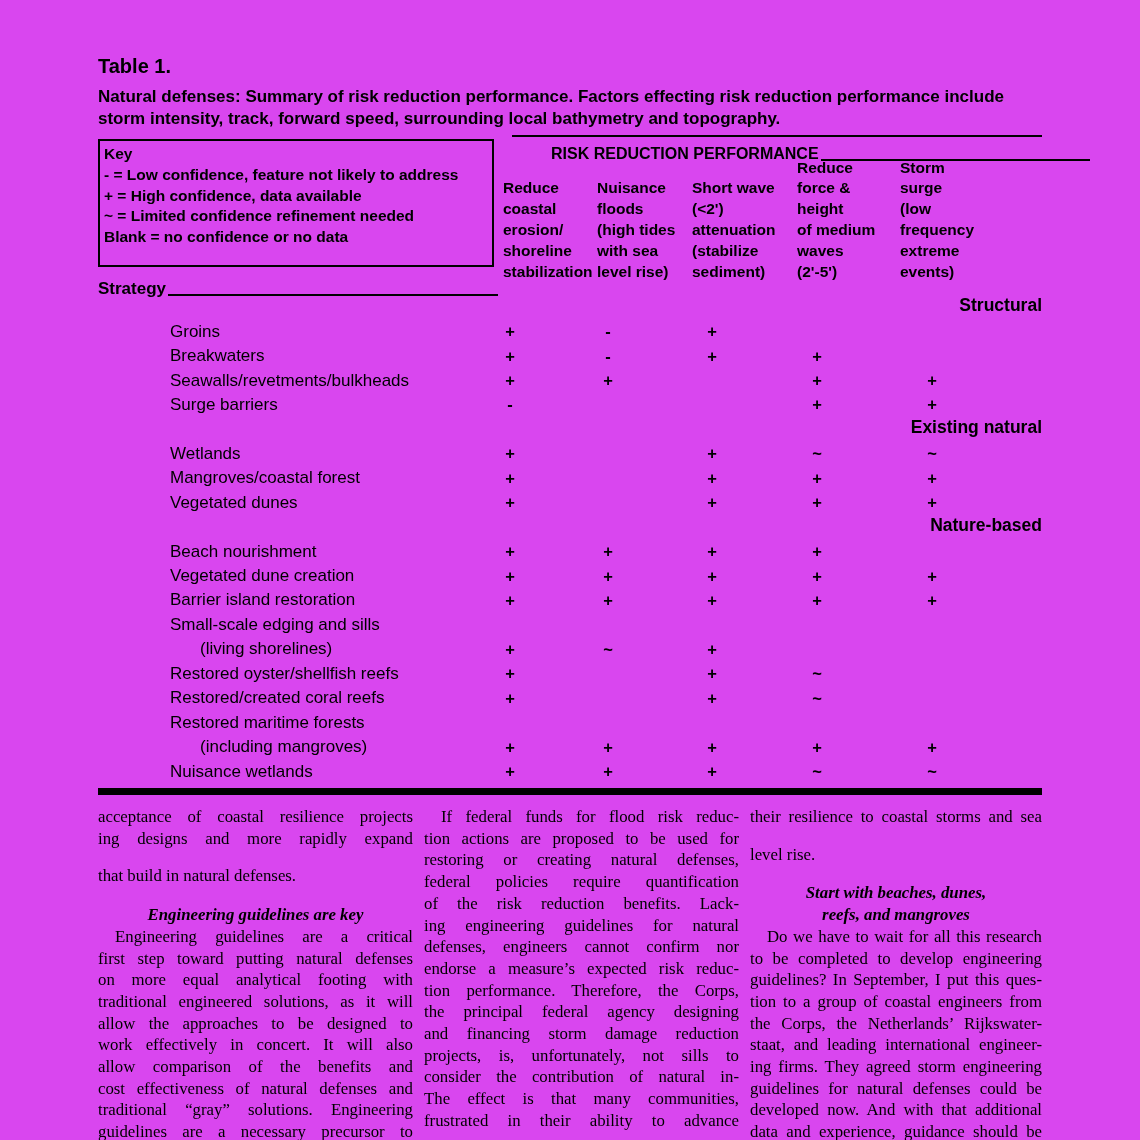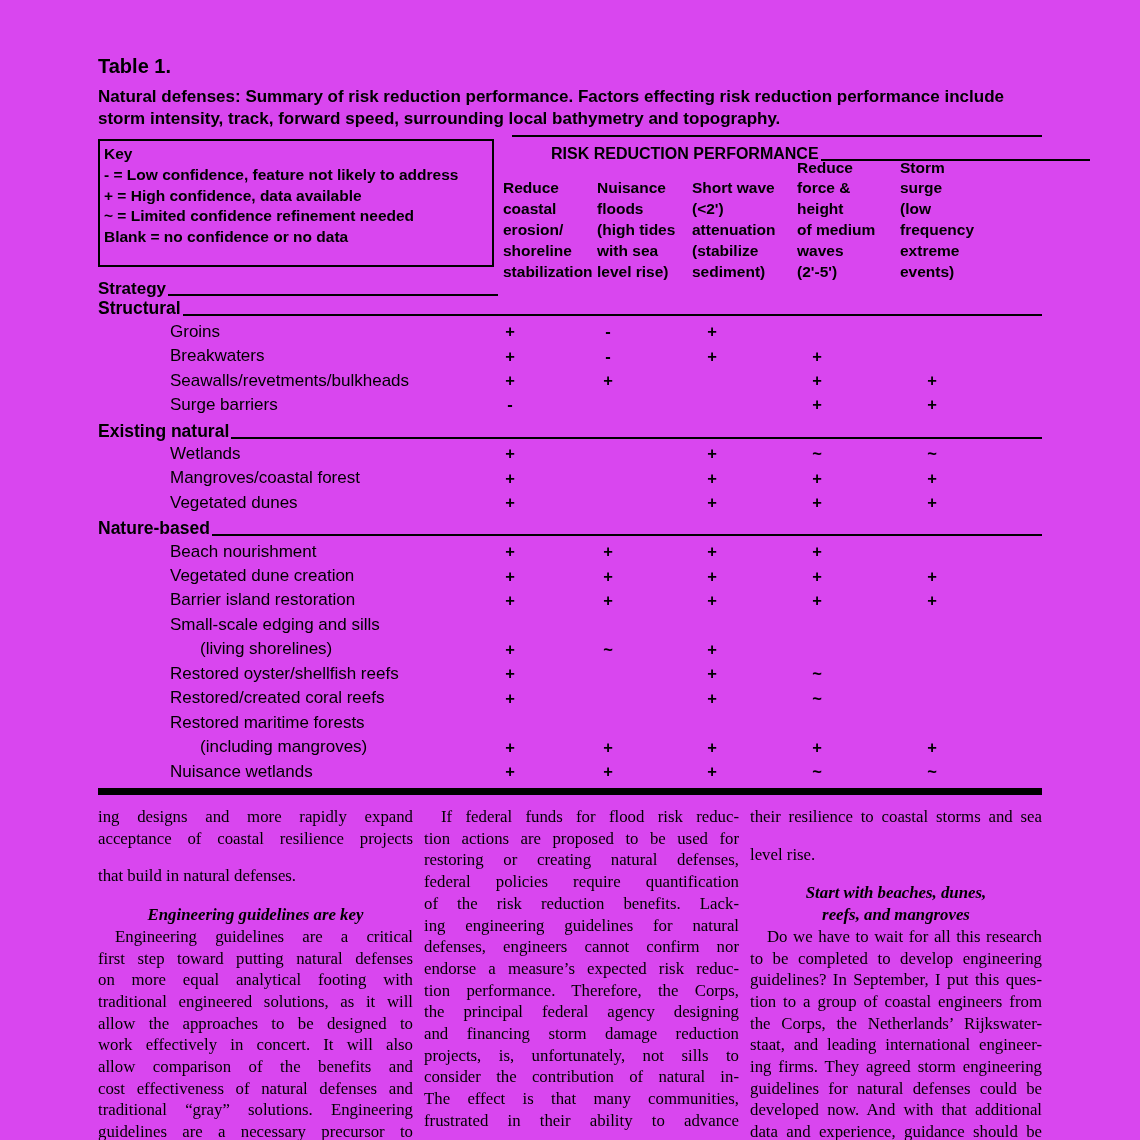--- a/index.html
+++ b/index.html
@@ -15,21 +15,21 @@
   .toprule{position:absolute;left:512px;top:135px;width:530px;border-top:2px solid #000;}
   .riskhdr{position:absolute;left:503px;top:145px;width:539px;display:flex;font-size:16px;font-weight:bold;margin-left:48px;}
   .riskhdr .fill{flex:1;border-bottom:2px solid #000;margin-bottom:2px;margin-left:2px;}
   .hdrcols{position:absolute;left:98px;top:165px;width:944px;height:127px;}
   .hcol{position:absolute;bottom:9px;font-size:15.5px;font-weight:bold;line-height:20.9px;white-space:nowrap;}
   .hcol.h1{left:405px}.hcol.h2{left:499px}.hcol.h3{left:594px}.hcol.h4{left:699px}.hcol.h5{left:802px}
   .strategy{position:absolute;left:98px;top:279px;width:400px;display:flex;font-size:17px;font-weight:bold;}
   .strategy .fill{flex:1;border-bottom:2px solid #000;margin-bottom:3px;margin-left:2px;}
   
   .tbody{position:absolute;left:98px;top:295px;width:944px;}
-  .sec{display:flex;height:24.45px;font-size:17.5px;font-weight:bold;align-items:flex-end;}
+  .sec{display:flex;height:24.45px;font-size:17.5px;font-weight:bold;align-items:flex-end;flex-direction:column;}
   .sec .fill{flex:1;border-bottom:2px solid #000;margin-bottom:3px;margin-left:2px;}
   .trow{display:grid;grid-template-columns:372px 80px 116px 92px 118px 112px;height:24.45px;
         font-size:17px;align-items:center;}
   .tlabel{padding-left:72px;white-space:nowrap;}
   .tlabel.i2{padding-left:102px;}
   .sym{text-align:center;font-weight:bold;font-size:16.5px;}
   
   .thickbar{position:absolute;left:98px;top:788px;width:944px;height:7px;background:#000;}
   
   .article{position:absolute;left:98px;top:806px;width:944px;height:334px;overflow:hidden;
@@ -258,22 +258,22 @@
         <div class="sym">+</div>
         <div class="sym">~</div>
         <div class="sym">~</div>
       </div>
     </div>
 
   <div class="thickbar"></div>
 
   <div class="article" id="article">
       <div class="acol">
+        <div class="aline">acceptance of coastal resilience projects</div>
         <div class="aline">ing designs and more rapidly expand</div>
-        <div class="aline">acceptance of coastal resilience projects</div>
         <div class="aline last">that build in natural defenses.</div>
         <div class="ah">
           <div>Engineering guidelines are key</div>
         </div>
         <div class="aline find">Engineering guidelines are a critical</div>
         <div class="aline">first step toward putting natural defenses</div>
         <div class="aline">on more equal analytical footing with</div>
         <div class="aline">traditional engineered solutions, as it will</div>
         <div class="aline">allow the approaches to be designed to</div>
         <div class="aline">work effectively in concert. It will also</div>

